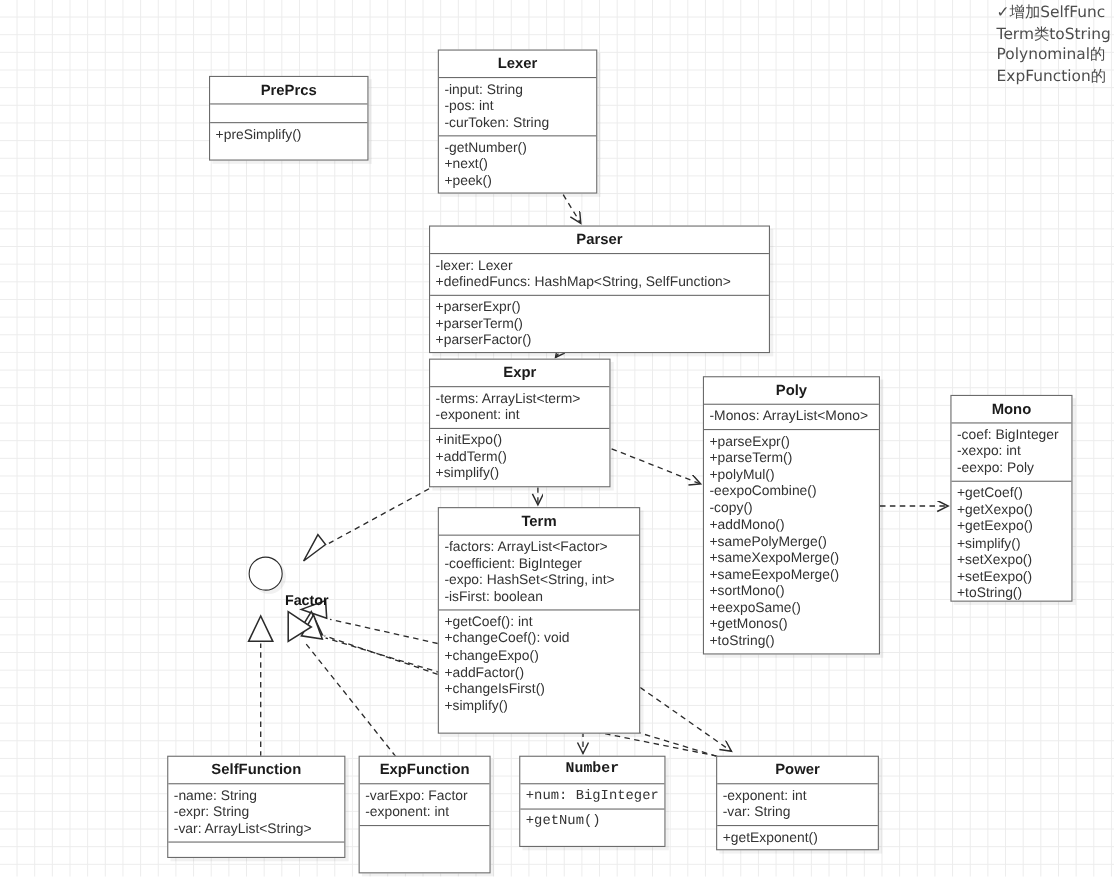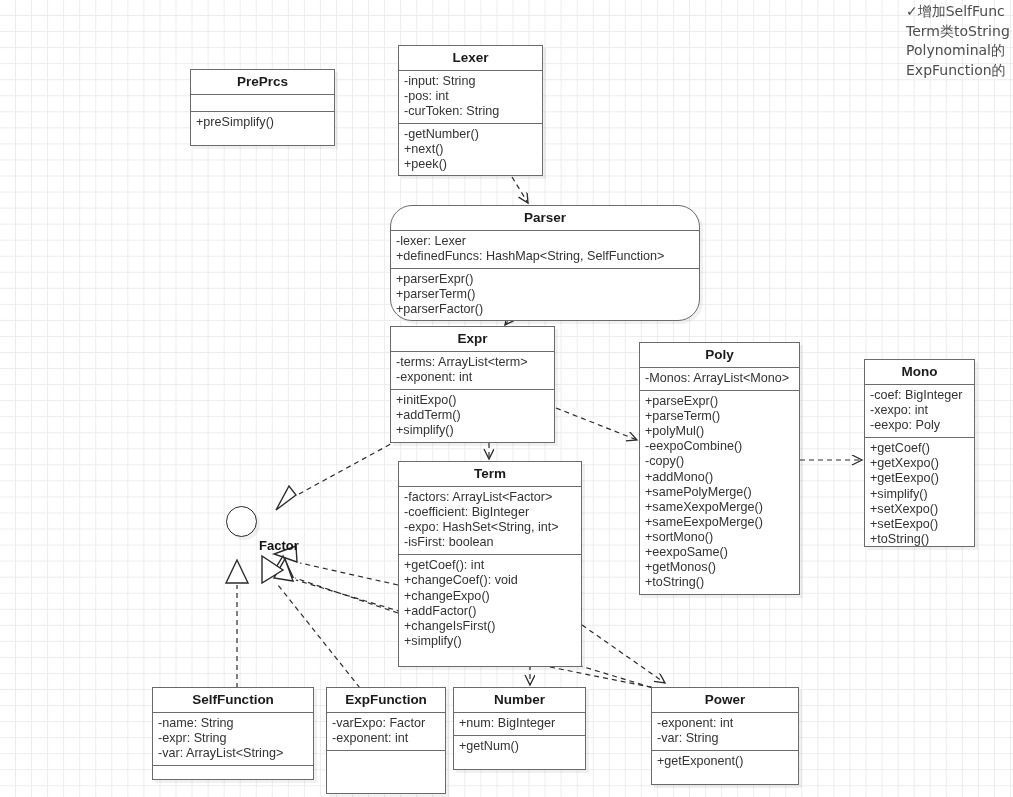--- a/index.html
+++ b/index.html
@@ -182,21 +182,21 @@
       <div class="row">-pos: int</div>
       <div class="row">-curToken: String</div>
     </div>
     <div class="uml-sec">
       <div class="row">-getNumber()</div>
       <div class="row">+next()</div>
       <div class="row">+peek()</div>
     </div>
   </div>
 
-  <div class="uml-class" style="left:390px; top:205px; width:310px; height:116px;border-radius:22px;">
+  <div class="uml-class" style="left:390px; top:205px; width:310px; height:116px;">
     <div class="uml-name">Parser</div>
     <div class="uml-sec divider">
       <div class="row">-lexer: Lexer</div>
       <div class="row">+definedFuncs: HashMap&lt;String, SelfFunction&gt;</div>
     </div>
     <div class="uml-sec">
       <div class="row">+parserExpr()</div>
       <div class="row">+parserTerm()</div>
       <div class="row">+parserFactor()</div>
     </div>
@@ -285,31 +285,31 @@
 
   <div class="uml-class" style="left:326px; top:687px; width:120px; height:107px;">
     <div class="uml-name">ExpFunction</div>
     <div class="uml-sec divider">
       <div class="row">-varExpo: Factor</div>
       <div class="row">-exponent: int</div>
     </div>
     <div class="uml-sec empty"></div>
   </div>
 
-  <div class="uml-class" style="left:453px; top:687px; width:133px; height:83px;">
+  <div class="uml-class" style="left:472px; top:687px; width:133px; height:83px;font-family:Liberation Mono, monospace;">
     <div class="uml-name">Number</div>
     <div class="uml-sec divider">
       <div class="row">+num: BigInteger</div>
     </div>
     <div class="uml-sec">
       <div class="row">+getNum()</div>
     </div>
   </div>
 
-  <div class="uml-class" style="left:651px; top:687px; width:148px; height:98px;">
+  <div class="uml-class" style="left:651px; top:687px; width:148px; height:86px;">
     <div class="uml-name">Power</div>
     <div class="uml-sec divider">
       <div class="row">-exponent: int</div>
       <div class="row">-var: String</div>
     </div>
     <div class="uml-sec">
       <div class="row">+getExponent()</div>
     </div>
   </div>
 

